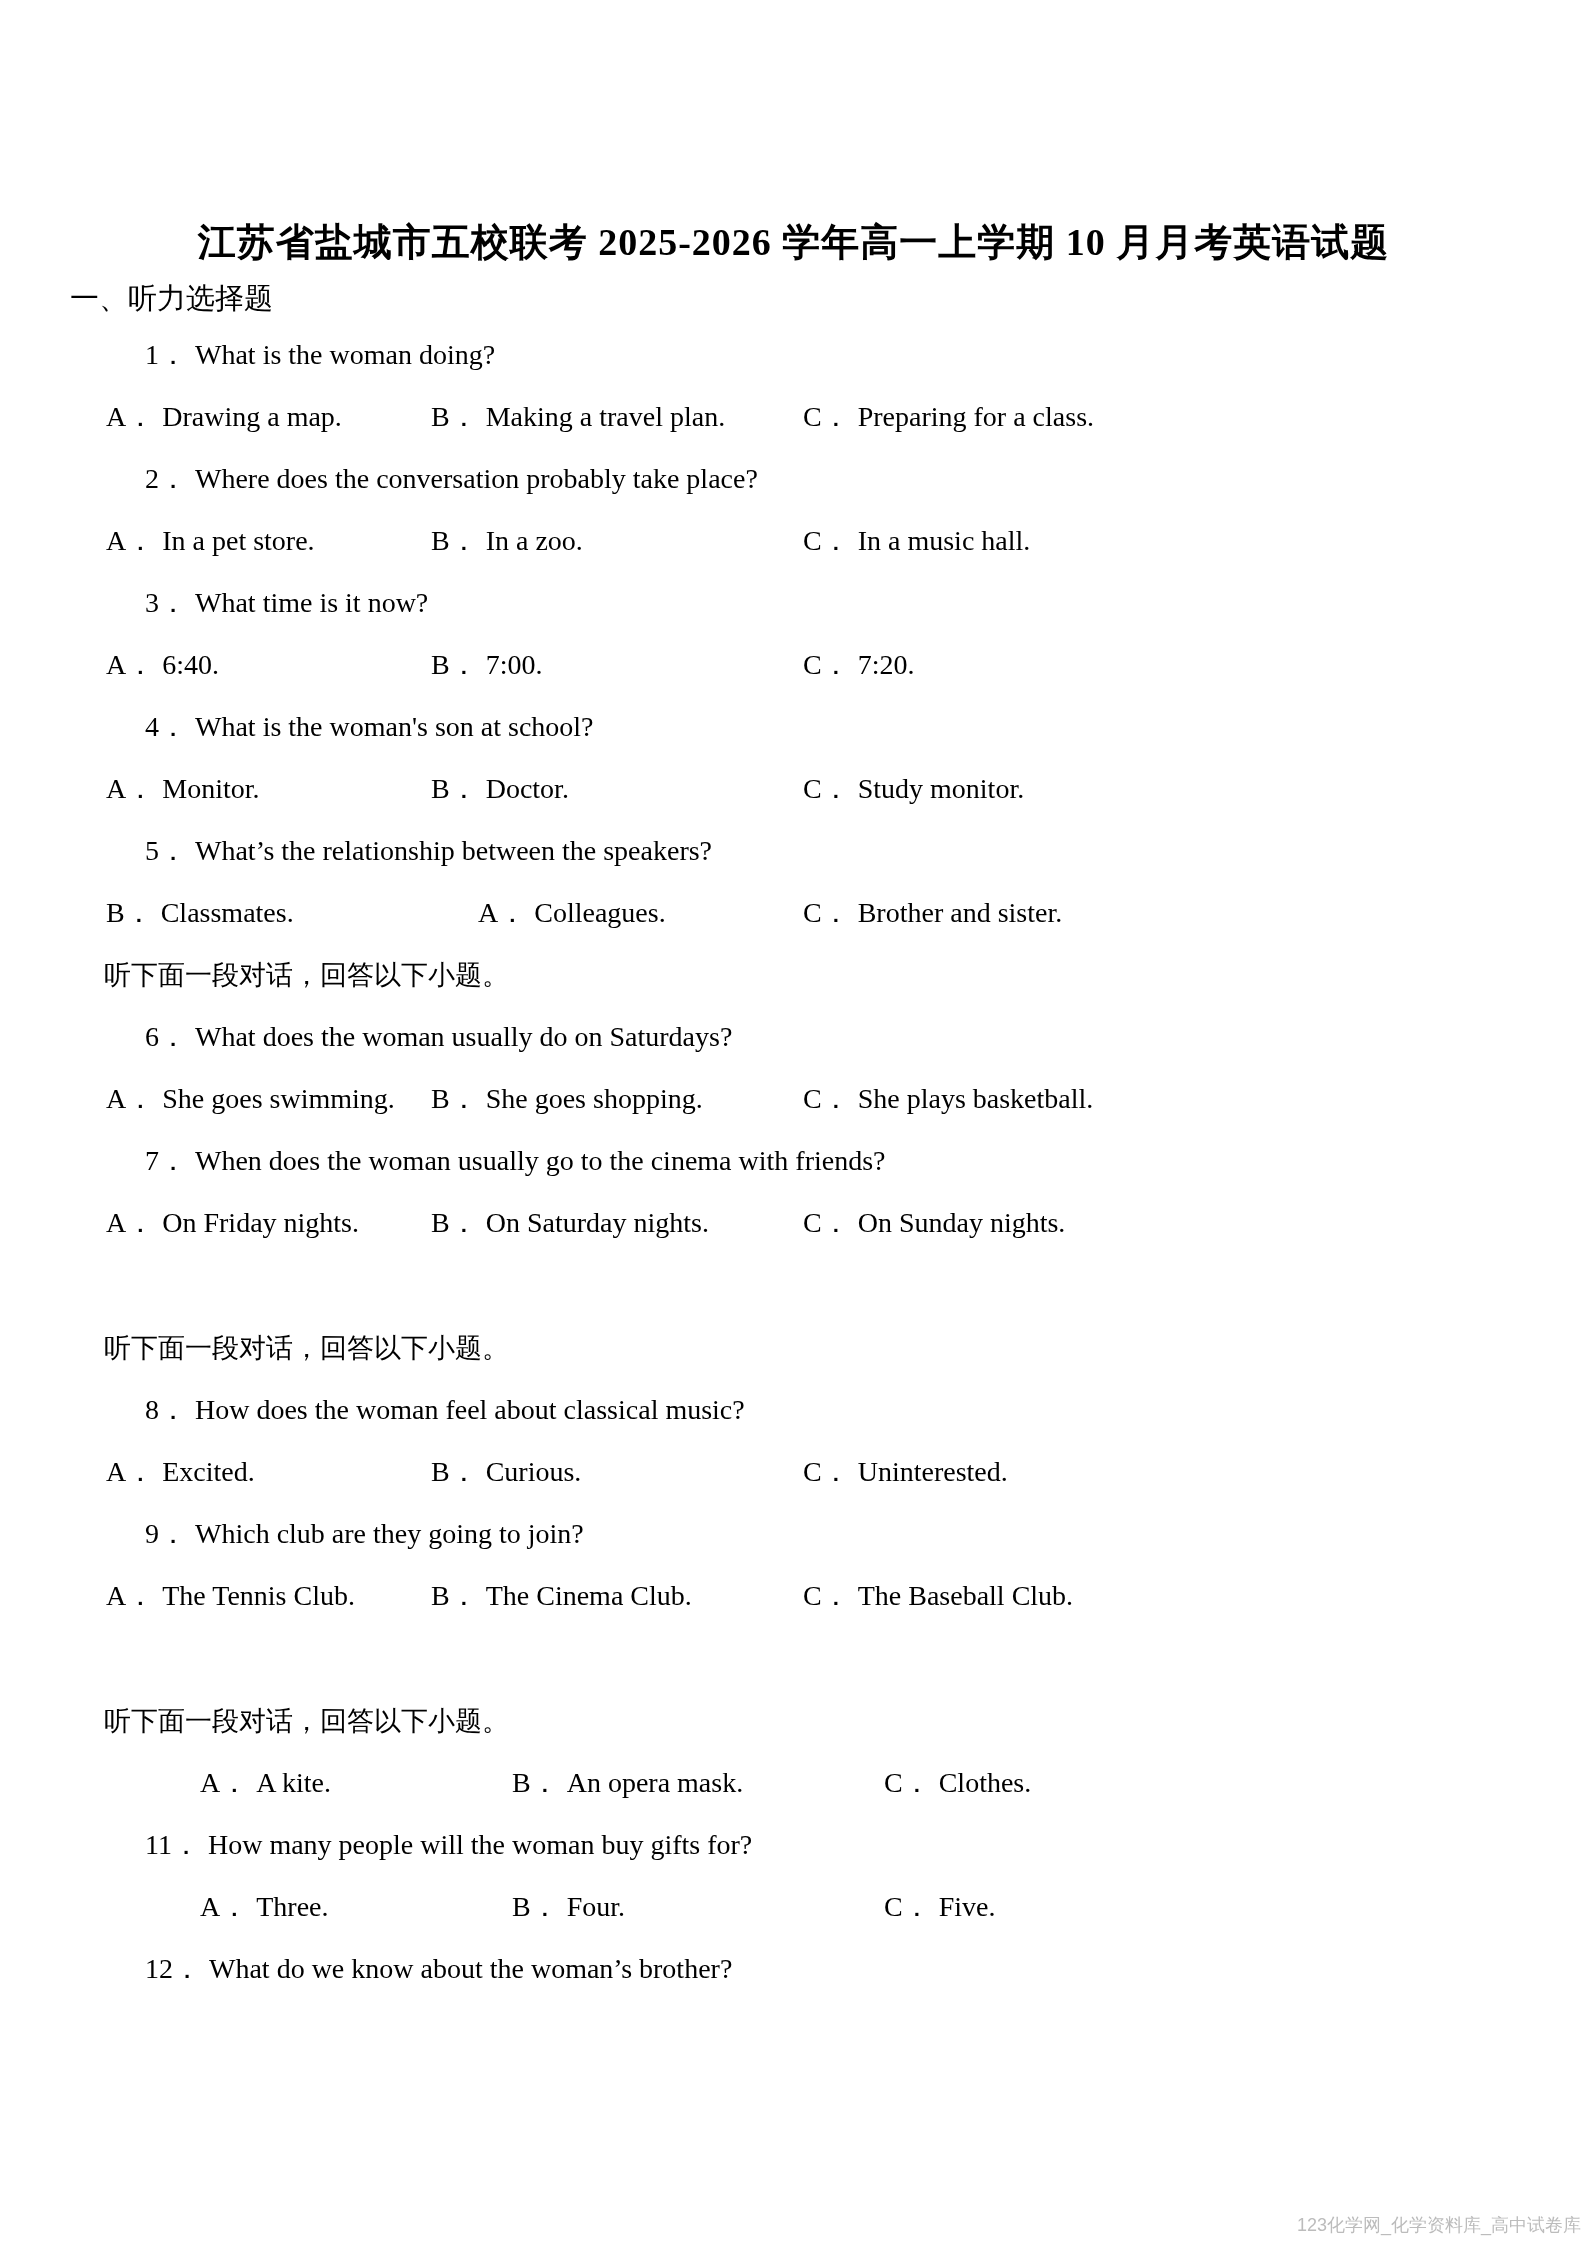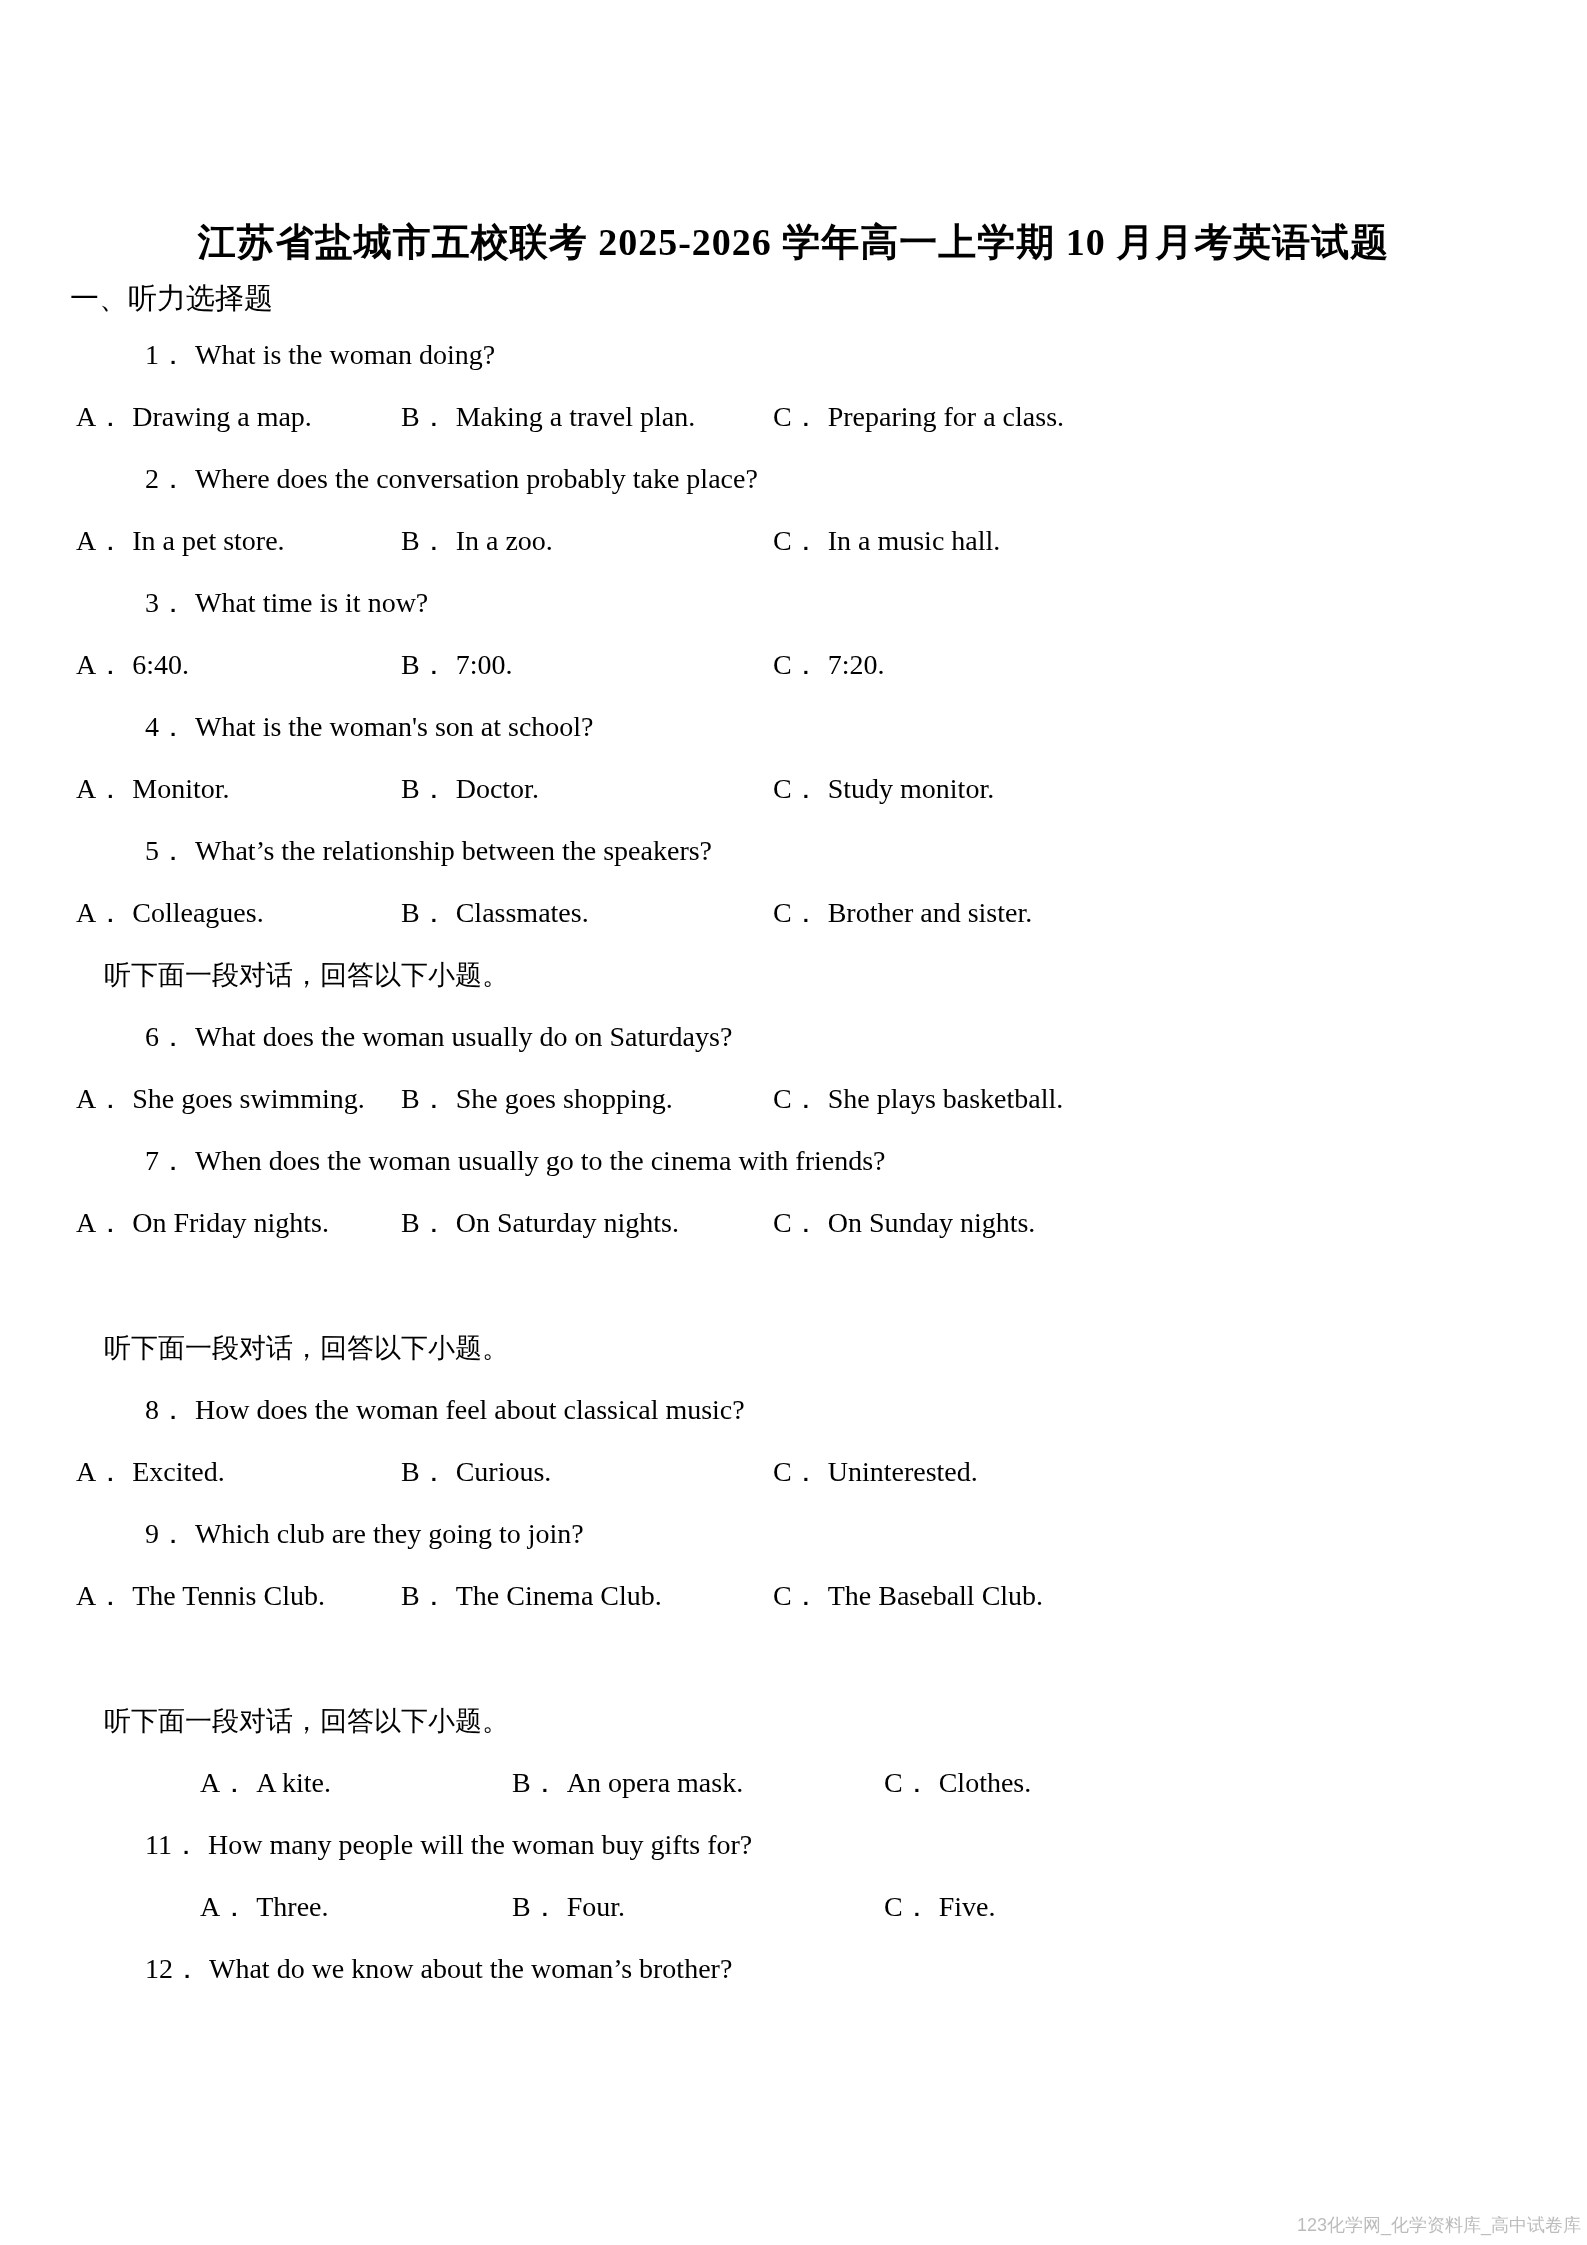--- a/index.html
+++ b/index.html
@@ -27,21 +27,21 @@
     font-size: 29px;
   }
   .line {
     height: 62px;
     line-height: 62px;
     font-size: 28px;
     white-space: nowrap;
   }
   .q { padding-left: 145px; }
   .qnum { margin-right: 8px; }
-  .opts { padding-left: 76px; display: flex; }
+  .opts { padding-left: 106px; display: flex; }
   .opts.wide { padding-left: 200px; }
   .opt { display: inline-block; }
   .opt.c1 { width: 325px; }
   .opts.wide .opt.c1 { width: 312px; }
   .opt.c2 { width: 372px; }
   .olabel { margin-right: 8px; }
   .listen { padding-left: 104px; font-size: 27px; }
   .gap { margin-top: 63px; }
   .watermark {
     position: absolute;
@@ -84,22 +84,22 @@
 
   <div class="line q"><span class="qnum">4．</span><span>What is the woman's son at school?</span></div>
   <div class="line opts">
     <span class="opt c1"><span class="olabel">A．</span><span>Monitor.</span></span>
     <span class="opt c2"><span class="olabel">B．</span><span>Doctor.</span></span>
     <span class="opt c3"><span class="olabel">C．</span><span>Study monitor.</span></span>
   </div>
 
   <div class="line q"><span class="qnum">5．</span><span>What’s the relationship between the speakers?</span></div>
   <div class="line opts">
+    <span class="opt c2"><span class="olabel">B．</span><span>Classmates.</span></span>
     <span class="opt c1"><span class="olabel">A．</span><span>Colleagues.</span></span>
-    <span class="opt c2"><span class="olabel">B．</span><span>Classmates.</span></span>
     <span class="opt c3"><span class="olabel">C．</span><span>Brother and sister.</span></span>
   </div>
 
   <div class="line listen">听下面一段对话，回答以下小题。</div>
 
   <div class="line q"><span class="qnum">6．</span><span>What does the woman usually do on Saturdays?</span></div>
   <div class="line opts">
     <span class="opt c1"><span class="olabel">A．</span><span>She goes swimming.</span></span>
     <span class="opt c2"><span class="olabel">B．</span><span>She goes shopping.</span></span>
     <span class="opt c3"><span class="olabel">C．</span><span>She plays basketball.</span></span>

